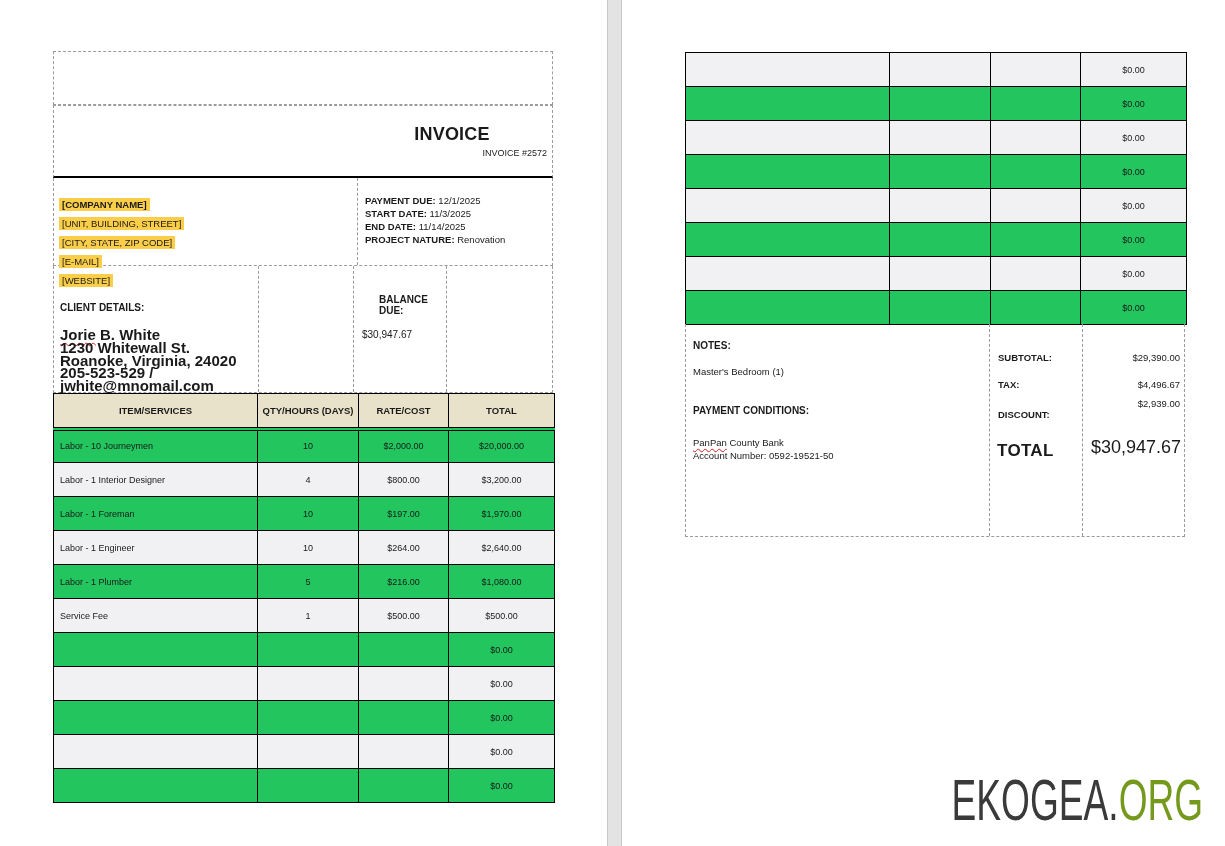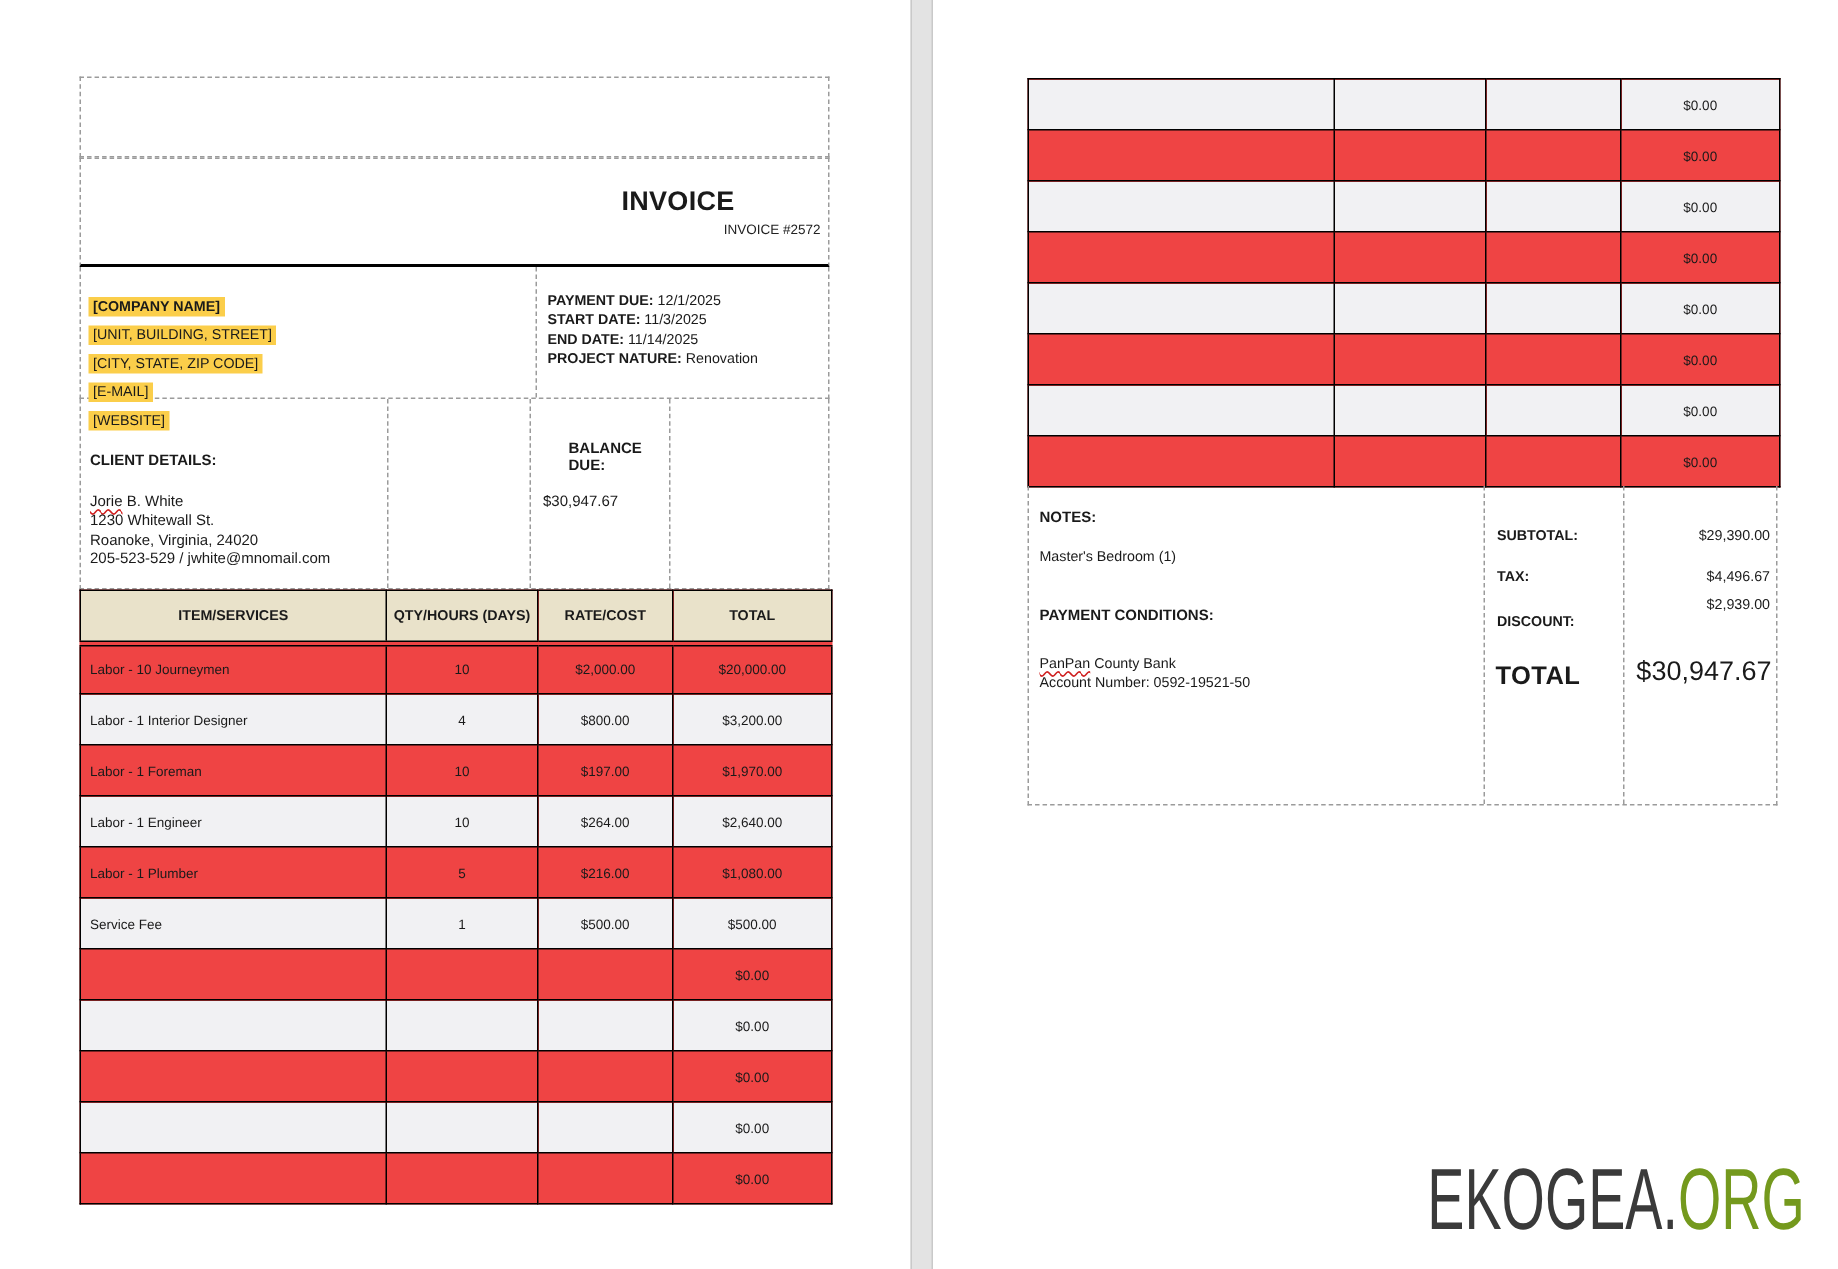--- a/index.html
+++ b/index.html
@@ -75,35 +75,35 @@
   .b{font-weight:bold;}
   .client-row{
     position:absolute;left:53px;top:266px;width:500px;height:127px;
     border-left:1px dashed var(--dash);border-right:1px dashed var(--dash);
     border-bottom:1px dashed var(--dash);
   }
   .client-v1,.client-v2,.client-v3{position:absolute;top:0;height:100%;border-left:1px dashed var(--dash);}
   .client-v1{left:204px;} .client-v2{left:299px;} .client-v3{left:392px;}
   .client-cell{position:absolute;left:0;top:0;width:204px;height:100%;padding:36px 4px 0 6px;}
   .client-heading{font-size:10px;font-weight:bold;margin-bottom:16px;}
-  .client-lines{font-size:10px;line-height:12.8px;}
+  .client-lines{font-size:15px;line-height:12.8px;font-weight:bold;}
   .sq{
     text-decoration-line:underline;
     text-decoration-style:wavy;
     text-decoration-color:#cf1f1f;
     text-decoration-thickness:1px;
     text-underline-offset:2px;
   }
   .balance-cell{position:absolute;left:299px;top:0;width:93px;height:100%;padding:28px 0 0 9px;}
   .balance-label{font-size:10px;font-weight:bold;padding-left:17px;}
   .balance-value{font-size:10px;margin-top:13px;}
   
   table.items{
     position:absolute;border-collapse:collapse;table-layout:fixed;
-    background:#ef4444;
+    background:#22c55e;
   }
   table.items-left{left:53px;top:393px;width:501px;}
   table.items-right{left:685px;top:52px;width:501px;}
   table.items th, table.items td{
     border:1px solid #000;
     height:34px;
     font-size:9px;
     padding:0 2px;
     text-align:center;
     overflow:hidden;

